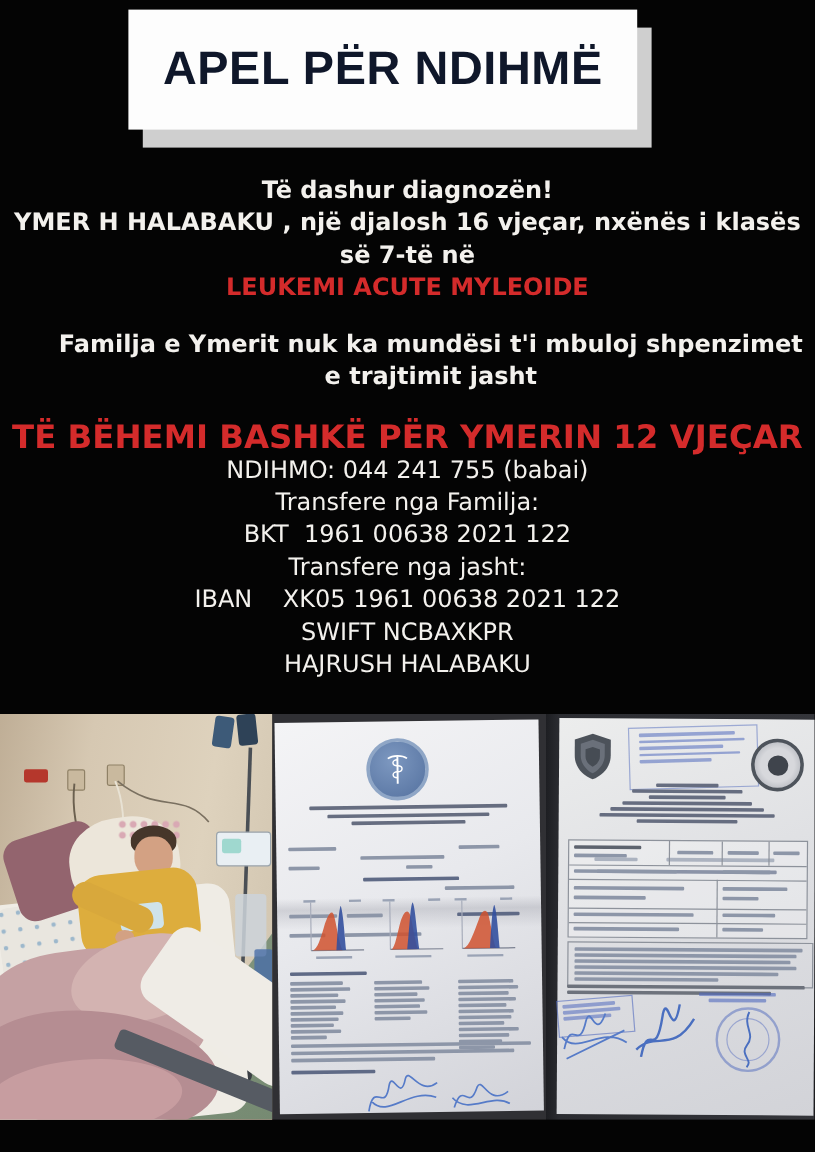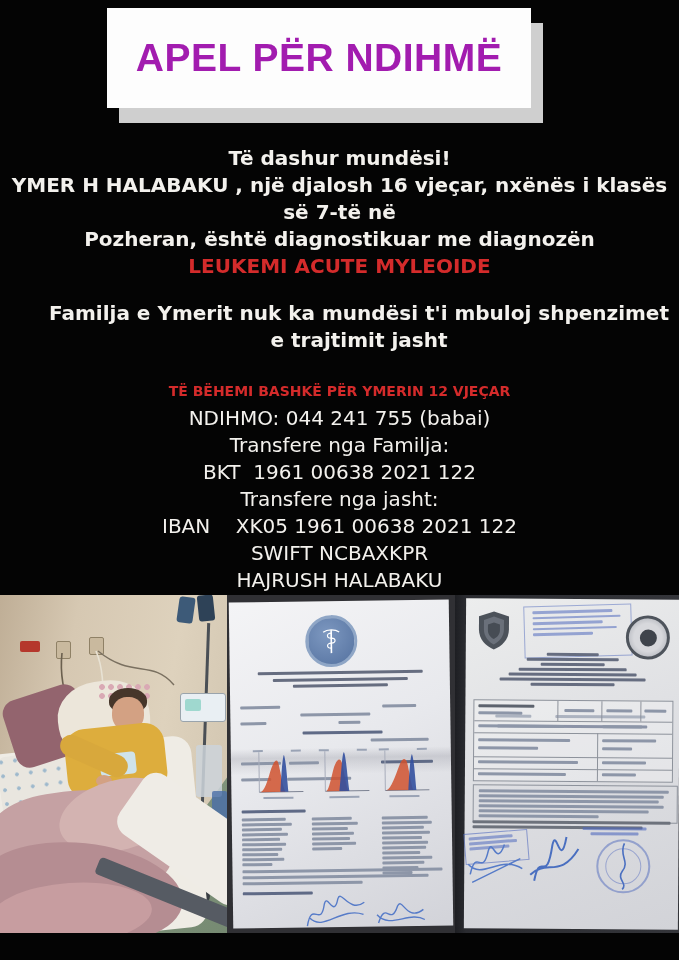--- a/index.html
+++ b/index.html
@@ -1,28 +1,28 @@
 <!DOCTYPE html>
 <html><head>
 <meta charset="utf-8">
 <style>
   html,body{margin:0;padding:0;background:#040404;}
   #poster{position:relative;width:679px;height:960px;background:#040404;overflow:hidden;
           font-family:"DejaVu Sans","Liberation Sans",sans-serif;}
   
   .banner{position:absolute;left:107px;top:8px;width:424px;height:100px;background:#fdfdfd;
           box-shadow:12px 15px 0 0 #cfcfcf;display:flex;align-items:center;justify-content:center;}
-  .banner h1{margin:0;font-size:39px;font-weight:800;letter-spacing:.5px;color:#a21caf;
+  .banner h1{margin:0;font-size:39px;font-weight:800;letter-spacing:.5px;color:#0f172a;
              font-family:"Liberation Sans","DejaVu Sans",sans-serif;}
   
   .body-text{position:absolute;top:145px;left:0;width:679px;text-align:center;color:#f3f1ed;}
   .ln{line-height:27px;font-size:20px;font-weight:700;white-space:pre-wrap;}
   .ln.thin{font-weight:500;}
   .ln.red{color:#d42b2b;}
-  .ln.cta{font-size:14px;}
+  .ln.cta{font-size:27px;}
   .gap1{margin-top:20px;margin-left:39px;}
   .gap2{margin-top:24px;}
   
   .gallery{position:absolute;left:0;top:595px;width:679px;height:338px;display:flex;}
   .panel{position:relative;overflow:hidden;flex:none;}
   
   .p-photo{width:227px;height:338px;background:#c9bba4;}
   .abs{position:absolute;}
   .wall{inset:0;background:linear-gradient(100deg,#bfae96 0%,#d6c8b2 28%,#ded2bd 65%,#cfc3ae 100%);}
   .floor{inset:0;background:linear-gradient(140deg,#97a890,#768a72);
@@ -104,23 +104,22 @@
 </head>
 <body>
 
 <div id="poster">
 
   <div class="banner">
     <h1>APEL PËR NDIHMË</h1>
   </div>
 
   <div class="body-text">
-    <div class="ln">Të dashur mundësi!</div>
+    <div class="ln">Të dashur diagnozën!</div>
     <div class="ln">YMER H HALABAKU , një djalosh 16 vjeçar, nxënës i klasës së 7-të në</div>
-    <div class="ln">Pozheran, është diagnostikuar me diagnozën</div>
     <div class="ln red">LEUKEMI ACUTE MYLEOIDE</div>
     <div class="ln gap1">Familja e Ymerit nuk ka mundësi t'i mbuloj shpenzimet e trajtimit jasht</div>
     <div class="ln red cta gap2">TË BËHEMI BASHKË PËR YMERIN 12 VJEÇAR</div>
     <div class="ln thin">NDIHMO: 044 241 755 (babai)</div>
     <div class="ln thin">Transfere nga Familja:</div>
     <div class="ln thin">BKT  1961 00638 2021 122</div>
     <div class="ln thin">Transfere nga jasht:</div>
     <div class="ln thin">IBAN    XK05 1961 00638 2021 122</div>
     <div class="ln thin">SWIFT NCBAXKPR</div>
     <div class="ln thin">HAJRUSH HALABAKU</div>

